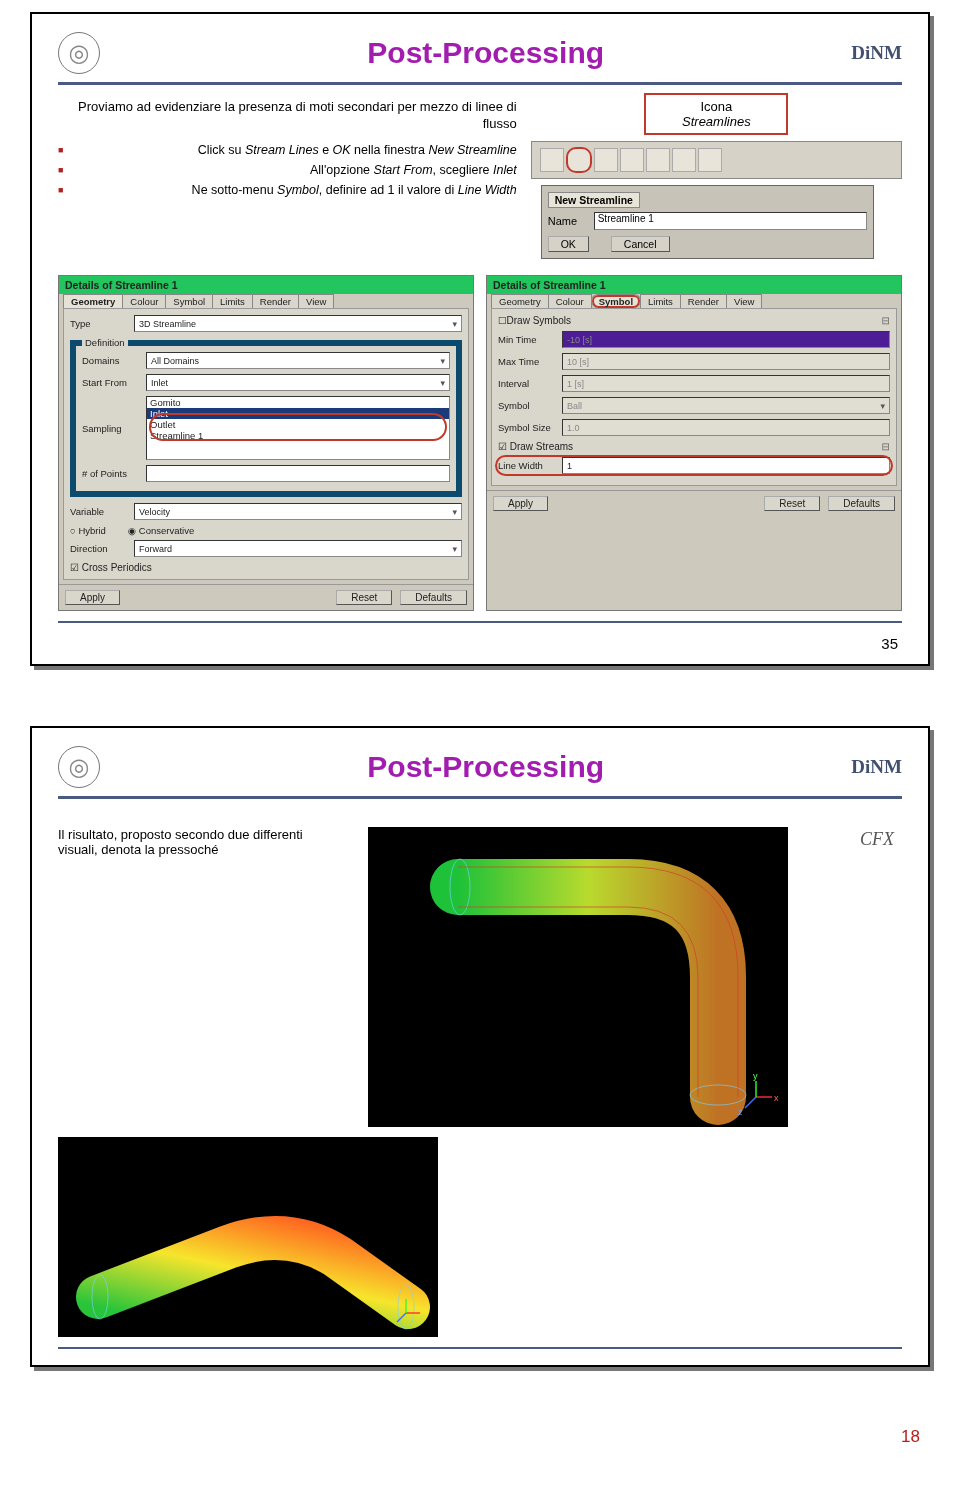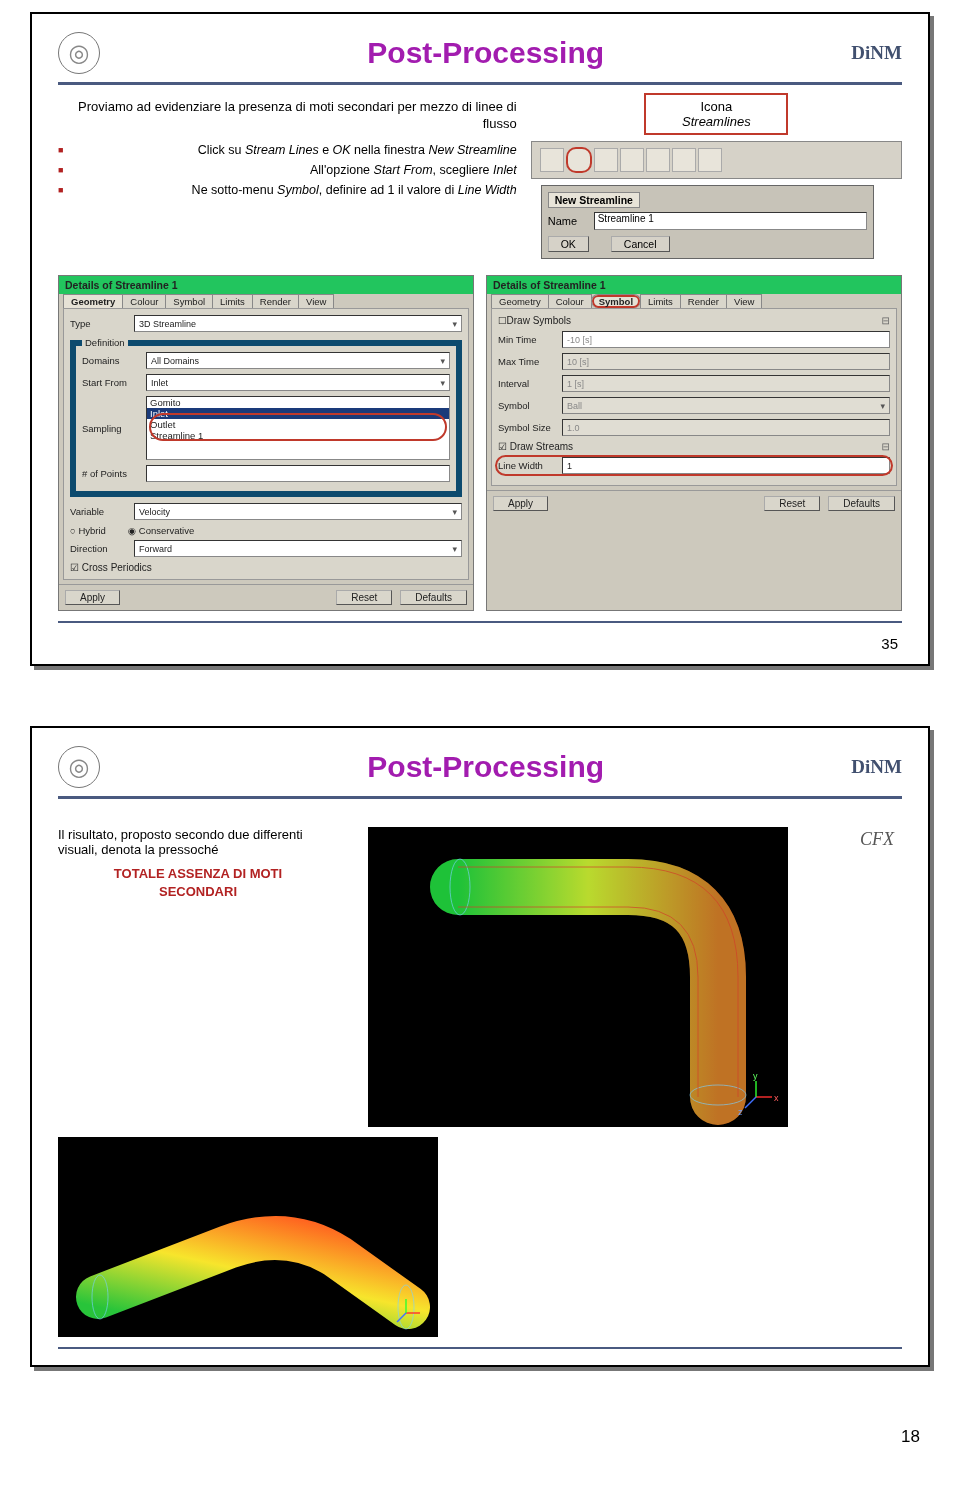--- a/index.html
+++ b/index.html
@@ -243,21 +243,21 @@
   .cfx-area svg { position: absolute; inset: 0; width: 100%; height: 100%; }
   .res-text { font-size: 13px; width: 280px; margin-right: 18px; }
   .res-emph {
     color: #b22222; font-weight: bold; text-align: center;
     margin-top: 8px; line-height: 1.35;
   }
 
   .page-num {
     text-align: right;
     font-size: 17px;
-    color: #000000;
+    color: #b91c1c;
     margin: 0 40px 18px 0;
   }
 </style>
 </head>
 <body>
 
 <div class="slide">
   <div class="slide-header">
     <div class="seal"></div>
     <div class="title">Post-Processing</div>
@@ -384,21 +384,21 @@
         <div class="tab">View</div>
       </div>
       <div class="pbody">
         <div class="frow">
           <span style="font-size:9.5px">☐ </span>
           <span>Draw Symbols</span>
           <span style="margin-left:auto;color:#666">⊟</span>
         </div>
         <div class="frow">
           <div class="lbl">Min Time</div>
-          <div class="inp" style="background:#ffffff;color:#888">-10 [s]</div>
+          <div class="inp" style="background:#4c1d95;color:#888">-10 [s]</div>
         </div>
         <div class="frow">
           <div class="lbl">Max Time</div>
           <div class="inp" style="background:#e0ddd3;color:#888">10 [s]</div>
         </div>
         <div class="frow">
           <div class="lbl">Interval</div>
           <div class="inp" style="background:#e0ddd3;color:#888">1 [s]</div>
         </div>
         <div class="frow">
@@ -439,24 +439,20 @@
     <div class="logo-right">DiNM</div>
   </div>
   <hr class="hr-blue">
 
   <div class="cfx-rel">
     <div class="cfx-label">CFX</div>
 
     <div style="display:flex; gap:12px; margin-top:28px">
       <div class="res-text">
         <div>Il risultato, proposto secondo due differenti visuali, denota la pressoché</div>
-        <div class="res-emph">
-          <span>TOTALE ASSENZA DI MOTI</span><br>
-          <span>SECONDARI</span>
-        </div>
       </div>
 
       <div class="cfx-area">
         <svg viewBox="0 0 420 300">
           <defs>
             <linearGradient id="g1" x1="0" y1="0" x2="1" y2="0">
               <stop offset="0" stop-color="#28c43a"></stop>
               <stop offset="0.5" stop-color="#f7e52c"></stop>
               <stop offset="1" stop-color="#ff5a1f"></stop>
             </linearGradient>

